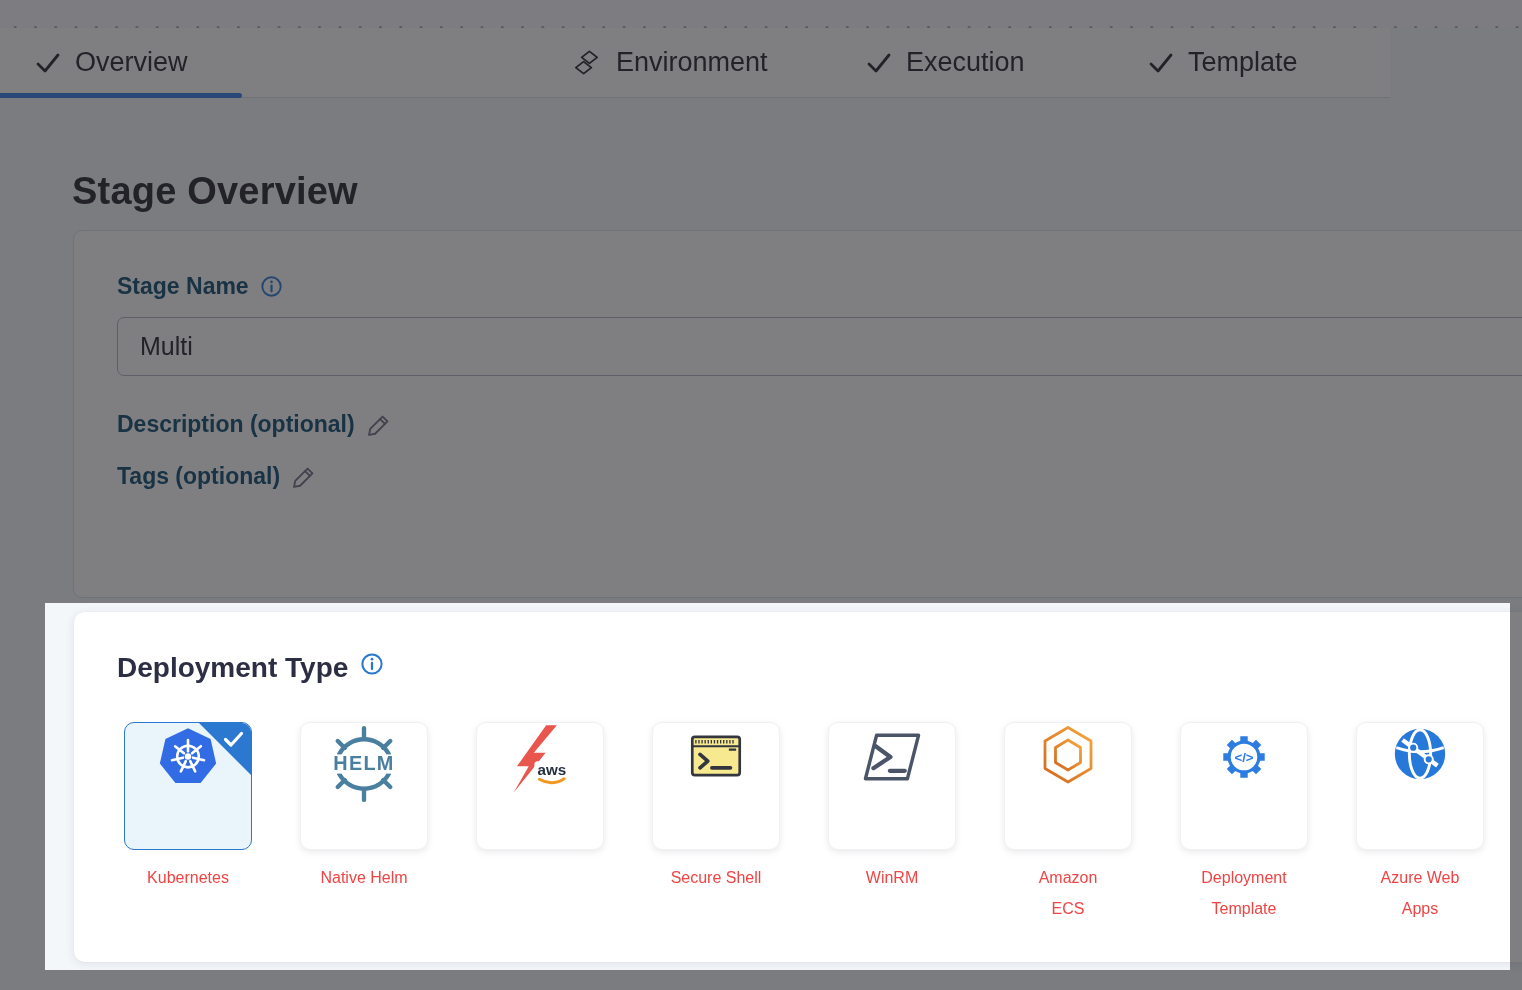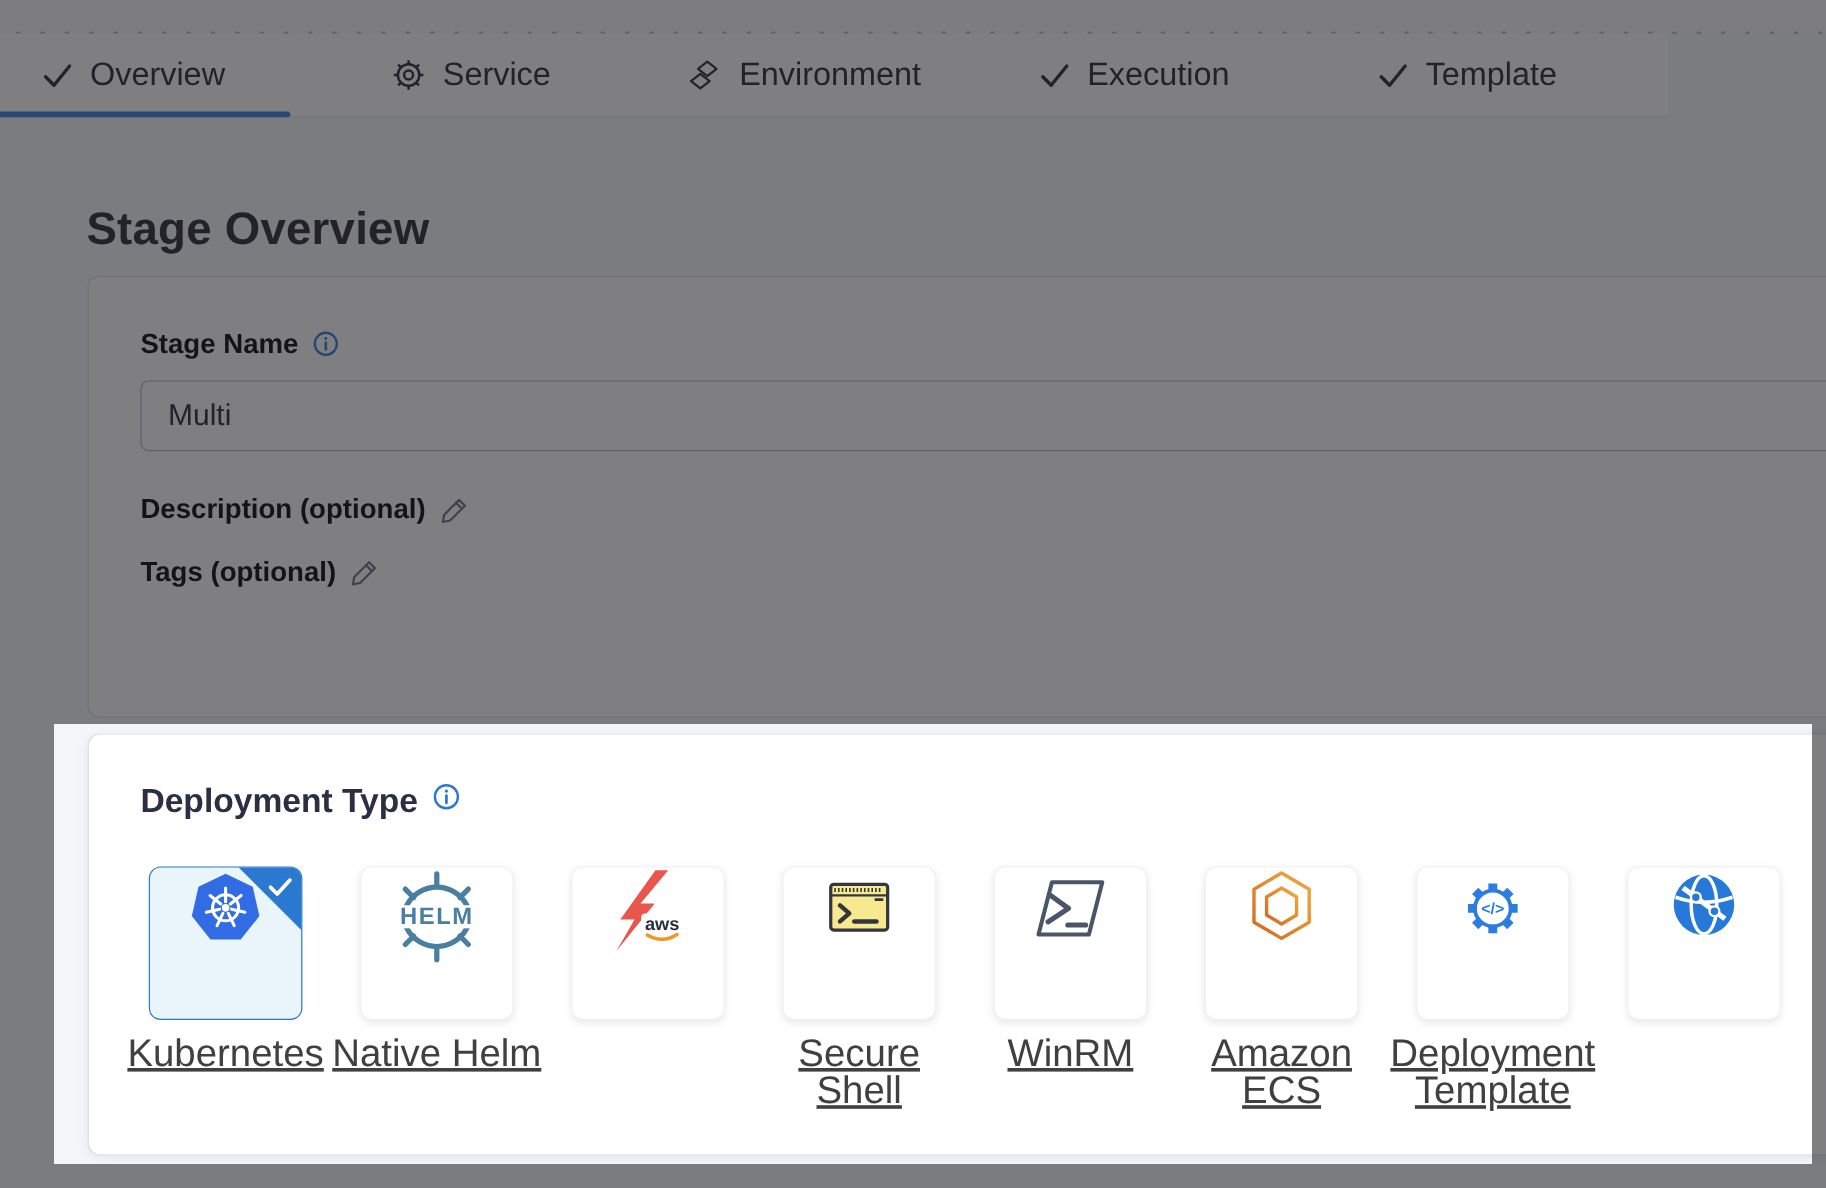--- a/index.html
+++ b/index.html
@@ -35,21 +35,21 @@
   .h-stage{
     position:absolute;left:72px;top:72px;margin:0;
     font-size:38px;font-weight:700;color:#22222a;letter-spacing:.2px;
   }
   .stage-card{
     position:absolute;left:73px;top:132px;width:1480px;height:366px;
     background:#fff;border:1px solid #dadbe7;border-radius:9px;
   }
   .field-label-row{
     position:absolute;left:43px;display:flex;align-items:center;gap:11px;
-    font-size:23px;font-weight:600;color:#000000;
+    font-size:23px;font-weight:600;color:#0c4a6e;
   }
   .row-name{top:42px}
   .row-desc{top:180px;cursor:pointer}
   .row-tags{top:232px;cursor:pointer}
   .stage-input{
     position:absolute;left:43px;top:86px;width:1396px;height:57px;
     border:1px solid #b0b2c4;border-radius:7px;background:#fff;
     font-family:inherit;font-size:25px;color:#22222a;padding:0 22px;outline:none;
     box-sizing:content-box;
   }
@@ -75,21 +75,21 @@
   }
   .fold{
     position:absolute;top:-1px;right:-1px;width:54px;height:54px;background:#2a78d0;
     clip-path:polygon(0 0,100% 0,100% 100%);
   }
   .fold-check{position:absolute;top:8px;right:7px;}
   .t-0{left:50px}.t-1{left:226px}.t-2{left:402px}.t-3{left:578px}
   .t-4{left:754px}.t-5{left:930px}.t-6{left:1106px}.t-7{left:1282px}
   .tlabel{
     position:absolute;top:250px;width:176px;text-align:center;
-    font-size:32px;font-weight:500;color:#404040;line-height:31px;white-space:pre-line;text-decoration:underline;
+    font-size:16px;font-weight:500;color:#ef4444;line-height:31px;white-space:pre-line;
   }
   .l-0{left:26px}.l-1{left:202px}.l-2{left:378px}.l-3{left:554px}
   .l-4{left:730px}.l-5{left:906px}.l-6{left:1082px}.l-7{left:1258px}
   
   .spotlight{
     position:absolute;left:45px;top:603px;width:1465px;height:367px;
     box-shadow:0 0 0 3000px rgba(35,35,40,.58);
     pointer-events:none;z-index:50;
   }
   svg{display:block}
@@ -102,30 +102,20 @@
   <div class="canvas-strip"></div>
 
   <div class="tabbar">
     <div class="tab tab-0">
       <span class="ticon">
         <svg width="26" height="22" viewBox="0 0 26 22">
             <path d="M3 12 L10 19 L23 3" fill="none" stroke="#22222a" stroke-width="2.8" stroke-linecap="round" stroke-linejoin="round"></path>
           </svg>
       </span>
       <span>Overview</span>
-    </div>
-    <div class="tab tab-1">
-      <span class="ticon">
-        <svg width="29" height="29" viewBox="0 0 24 24" fill="none" stroke="#22222a" stroke-width="1.7">
-          <circle cx="12" cy="12" r="7.4"></circle>
-            <circle cx="12" cy="12" r="3.1"></circle>
-          <path d="M12 1.8v2.9M12 19.3v2.9M1.8 12h2.9M19.3 12h2.9M4.8 4.8l2 2M17.2 17.2l2 2M19.2 4.8l-2 2M6.8 17.2l-2 2"></path>
-        </svg>
-      </span>
-      <span>Service</span>
     </div>
     <div class="tab tab-2">
       <span class="ticon">
         <svg width="31" height="31" viewBox="0 0 32 32" fill="none" stroke="#22222a" stroke-width="1.9" stroke-linejoin="round">
           <path d="M19 4.5 l8 6.2 -8 6.2 -8 -6.2 Z"></path>
           <path d="M13 15.1 l8 6.2 -8 6.2 -8 -6.2 Z"></path>
         </svg>
       </span>
       <span>Environment</span>
     </div>
@@ -320,17 +310,19 @@
       </div>
 
       <div class="tlabel l-0">Kubernetes</div>
       <div class="tlabel l-1">Native Helm</div>
       <div class="tlabel l-3">Secure Shell</div>
       <div class="tlabel l-4">WinRM</div>
       <div class="tlabel l-5">Amazon
 ECS</div>
       <div class="tlabel l-6">Deployment
 Template</div>
+      <div class="tlabel l-7">Azure Web
+Apps</div>
     </div>
   </div>
 
   <div class="spotlight"></div>
 </div>
 
 </body></html>

